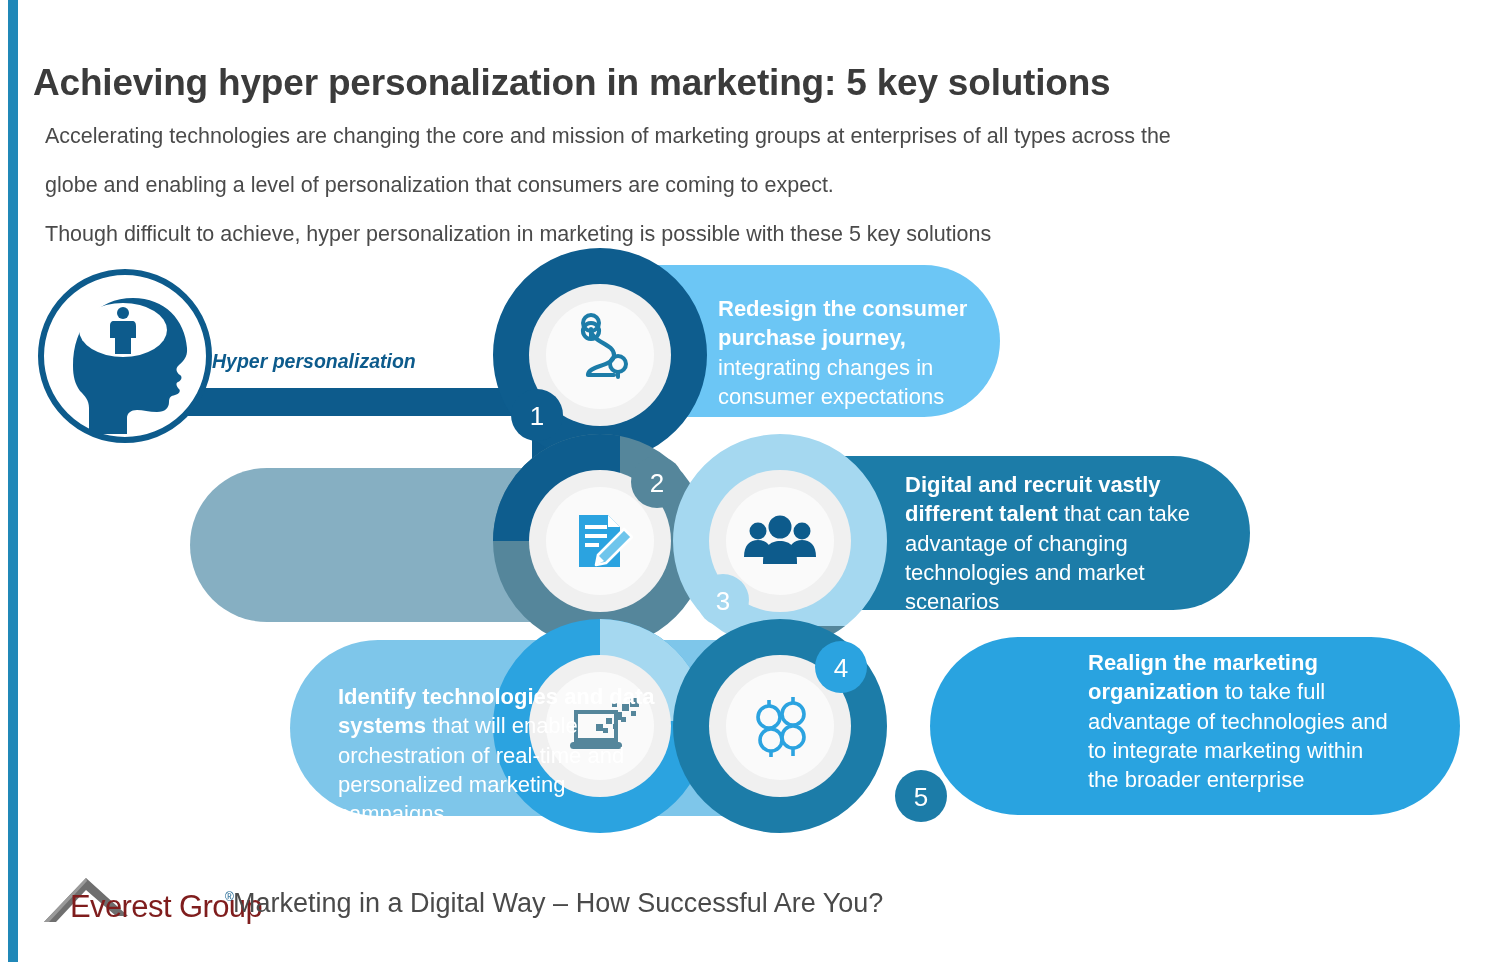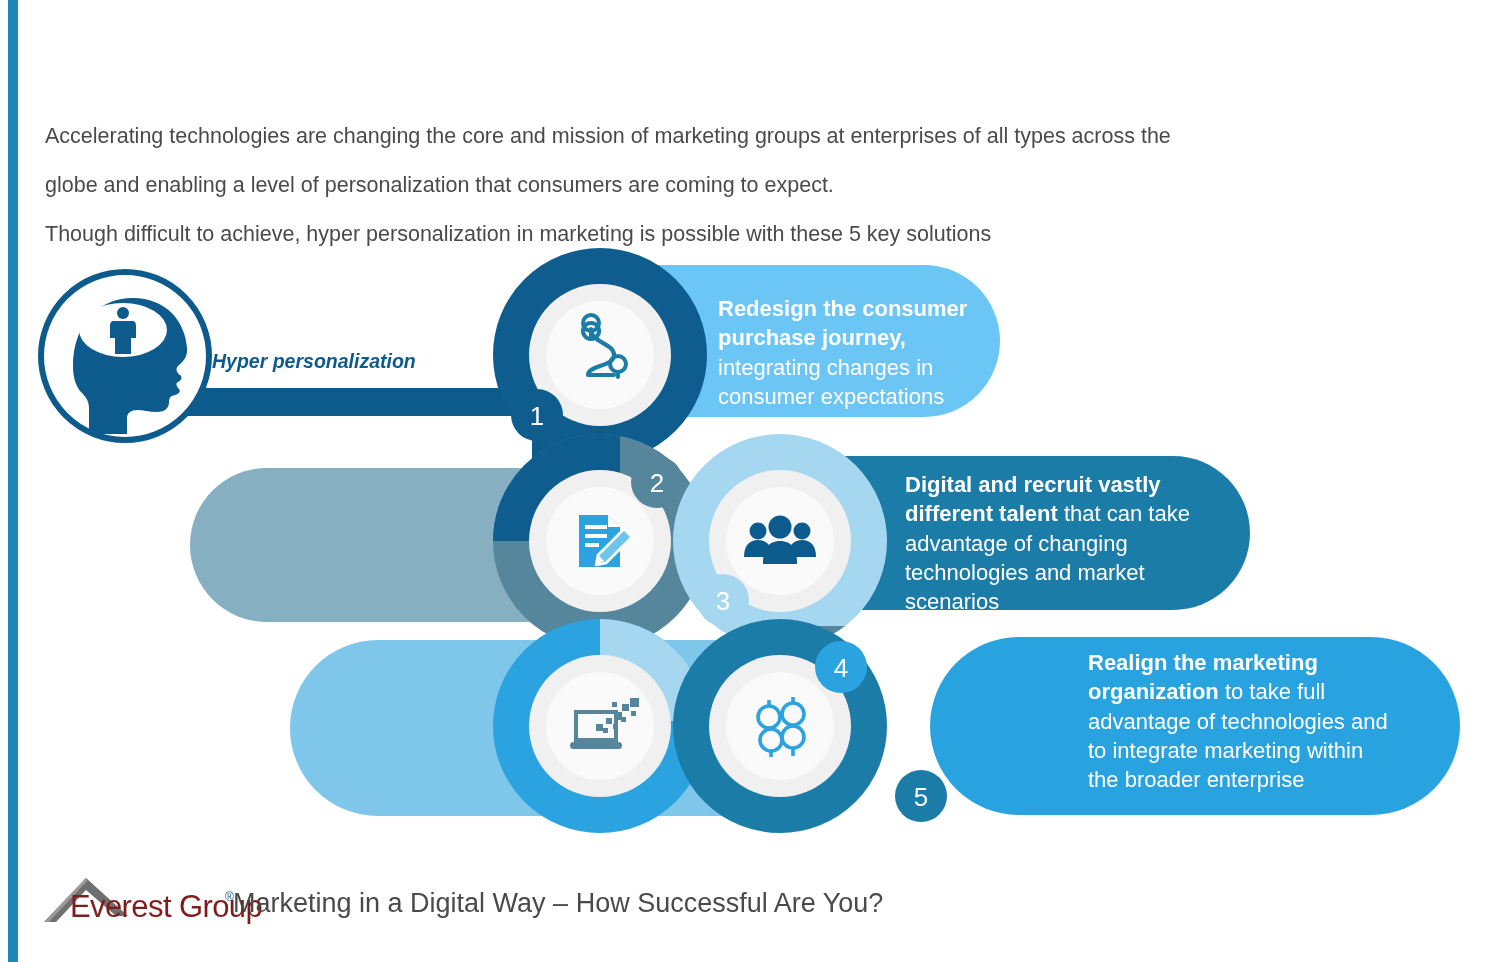--- a/index.html
+++ b/index.html
@@ -111,20 +111,21 @@
     white-space: nowrap;
   }
 </style>
 </head>
 <body>
 
 <div id="stage">
 
   <div class="left-rail" style="background:#2088B8;"></div>
 
+  <h1 id="page-title">Achieving hyper personalization in marketing: 5 key solutions</h1>
 
   <div id="subtitle">
     <p>Accelerating technologies are changing the core and mission of marketing groups at enterprises of all types across the</p>
     <p>globe and enabling a level of personalization that consumers are coming to expect.</p>
     <p>Though difficult to achieve, hyper personalization in marketing is possible with these 5 key solutions</p>
   </div>
 
   <div class="diagram">
     <svg width="1503" height="620" viewBox="0 0 1503 620">
       <defs>
@@ -351,20 +352,23 @@
     
     <div class="panel-text" style="left:718px; top:58px; width:262px;">
       <b>Redesign the consumer purchase journey,</b><span> integrating changes in consumer expectations</span>
     </div>
 
 
     <div class="panel-text" style="left:905px; top:234px; width:300px;">
       <b>Digital and recruit vastly different talent</b><span> that can take advantage of changing technologies and market scenarios</span>
     </div>
 
+    <div class="panel-text" style="left:338px; top:446px; width:320px;">
+      <b>Identify technologies and data systems</b><span> that will enable orchestration of real-time and personalized marketing campaigns</span>
+    </div>
 
     <div class="panel-text" style="left:1088px; top:412px; width:310px;">
       <b>Realign the marketing organization</b><span> to take full advantage of technologies and to integrate marketing within the broader enterprise</span>
     </div>
   </div>
 
   <div class="footer">
     <svg class="brandmark" width="190" height="58" viewBox="0 0 190 58">
       <path d="M 4 50 L 46 6 L 88 44 L 76 44 L 46 18 L 16 50 Z" fill="#6F6F6F"></path>
       <path d="M 4 50 L 46 6 L 47 9 L 9 50 Z" fill="#9A9A9A"></path>

